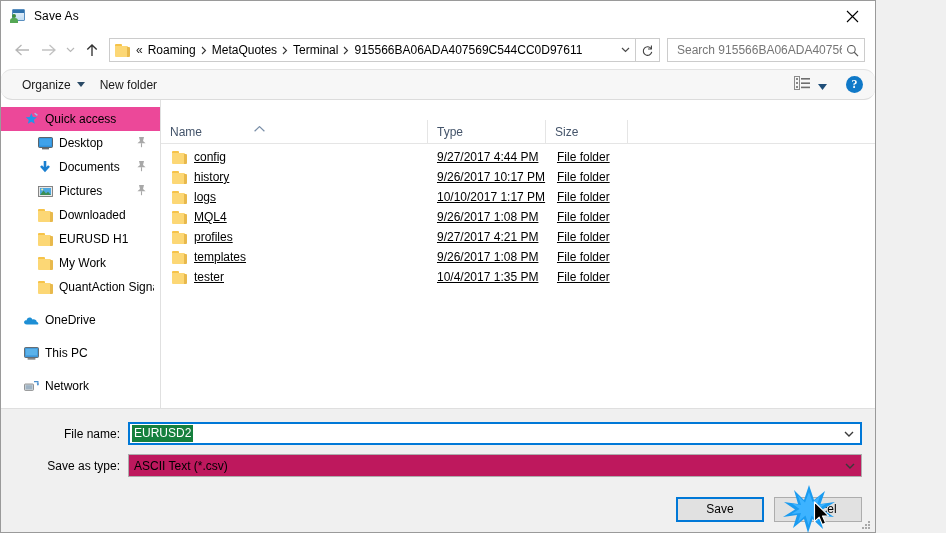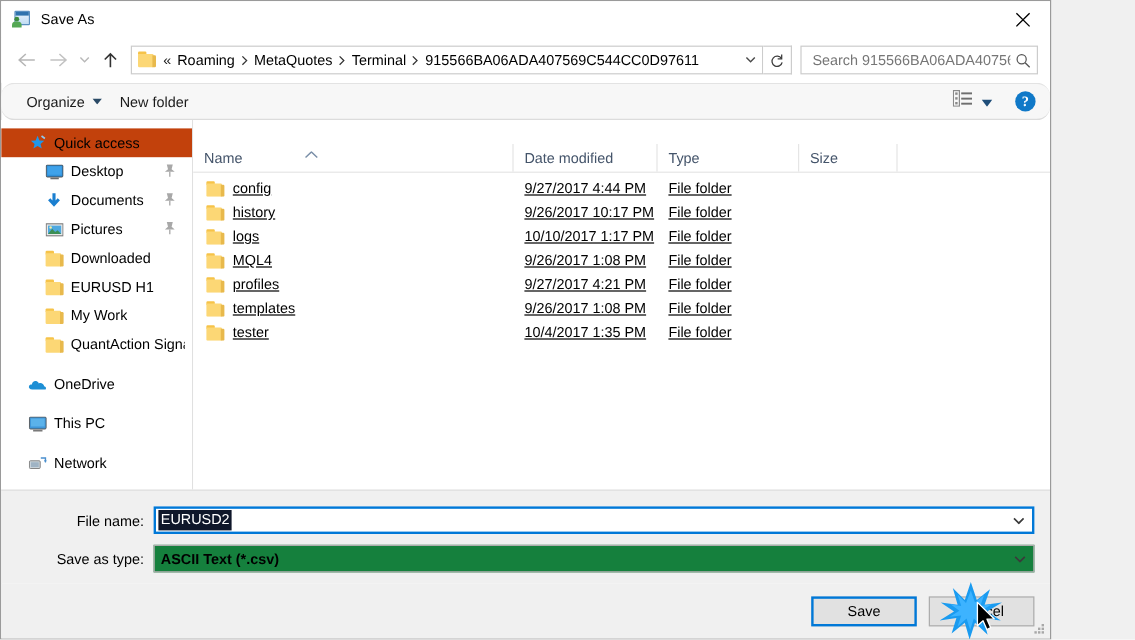--- a/index.html
+++ b/index.html
@@ -190,21 +190,21 @@
     overflow: hidden;
   }
   .side-item {
     height: 24px;
     display: flex; align-items: center;
     font-size: 12px; color: #000000;
     padding-left: 22px; padding-right: 6px;
     cursor: default; position: relative;
   }
   .side-item.indent { padding-left: 36px; }
-  .side-item.selected { background: #c2410c; }
+  .side-item.selected { background: #ec4899; }
   .side-ico {
     width: 16px; height: 16px; margin-right: 6px;
     flex: 0 0 16px; position: relative;
     display:flex; align-items:center; justify-content:center;
   }
   .side-label { overflow: hidden; white-space: nowrap; }
   .pin {
     position: absolute; right: 12px; top: 5px;
     width: 12px; height: 13px;
   }
@@ -274,28 +274,28 @@
   .combo {
     flex: 1 1 auto; height: 23px;
     display: flex; align-items: center;
     background: #ffffff;
     border: 1px solid #7a7a7a;
     padding-left: 3px;
     min-width: 0;
     cursor: default;
   }
   .combo.focused { border: 2px solid #0078d7; padding-left: 2px; }
-  .combo.disabled { background: #15803d; border: 1px solid #adadad; font-weight: bold; }
+  .combo.disabled { background: #be185d; border: 1px solid #adadad; }
   .combo-value {
     flex: 1 1 auto; font-size: 12px; color: #000;
     overflow: hidden; white-space: nowrap;
     padding: 0 2px;
   }
   .combo-value.selected-text {
-    background: #0f172a; color: #ffffff;
+    background: #15803d; color: #ffffff;
     display: inline-block; flex: 0 0 auto;
     padding: 1px 2px 2px 2px; line-height: 14px;
   }
   .combo-arrow {
     width: 22px; flex: 0 0 22px;
     display:flex; align-items:center; justify-content:center;
   }
 
   
   .footer {
@@ -614,23 +614,20 @@
     <div class="listpane">
       <div class="col-header">
         <div class="col c-name">
           <span class="sort-caret">
             <svg width="11" height="6" viewBox="0 0 11 6">
                 <path d="M0.6 5.2 L5.5 0.6 L10.4 5.2" stroke="#7a8fa8" stroke-width="1.2" fill="none"></path>
               </svg>
           </span>
           <span>Name</span>
         </div>
-        <div class="col c-date">
-          <span>Date modified</span>
-        </div>
         <div class="col c-type">
           <span>Type</span>
         </div>
         <div class="col c-size">
           <span>Size</span>
         </div>
         <div class="col c-rest"></div>
       </div>
 
       <div class="rows">

